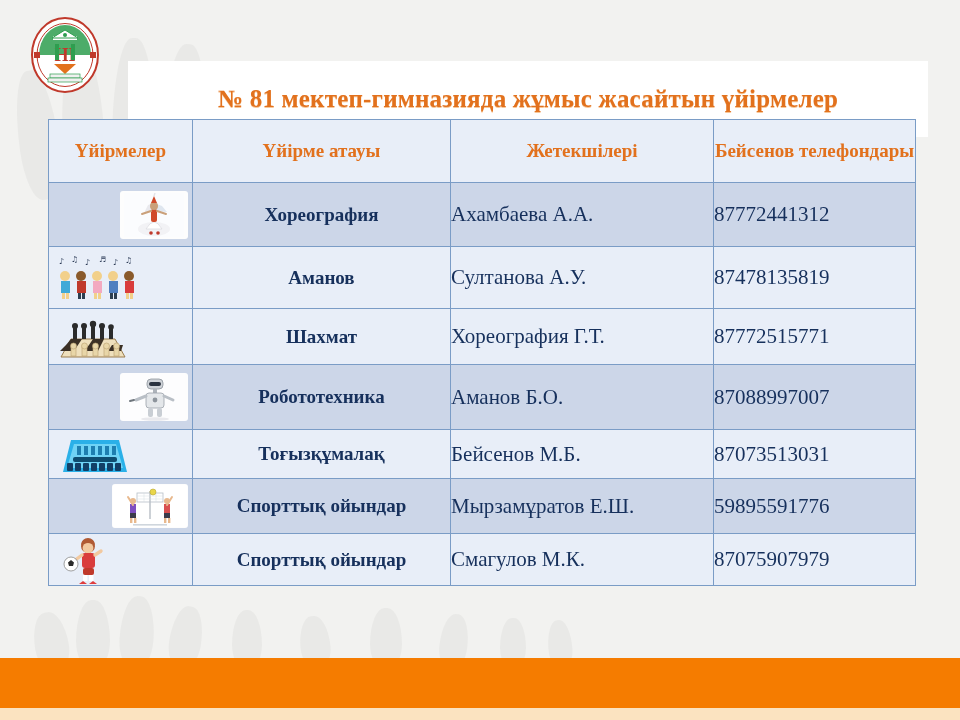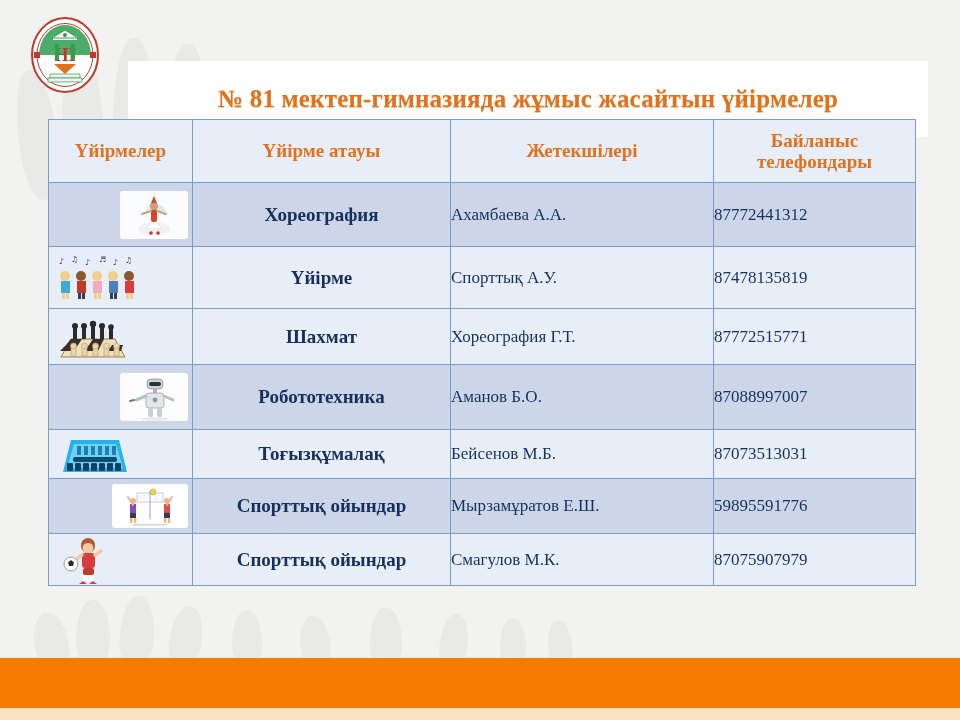--- a/index.html
+++ b/index.html
@@ -70,21 +70,21 @@
     overflow:hidden;
   }
   .thumb.nb{background:transparent;}
   .thumb svg{display:block;}
 
   td.c-name{
     text-align:center;font-weight:bold;font-size:19px;color:#16305c;
     font-family:"Liberation Serif", serif;
   }
   td.c-lead, td.c-phone{
-    text-align:left;font-size:17px;color:#16305c;padding-left:9px;
+    text-align:left;font-size:21px;color:#16305c;padding-left:9px;
     font-family:"Liberation Serif", serif;font-weight:normal;
   }
 
   
   .footer-orange{
     position:absolute;left:0;top:658px;width:960px;height:50px;background:#f57c00;
   }
   .footer-strip{
     position:absolute;left:0;top:708px;width:960px;height:12px;background:#fbe3c0;
   }
@@ -144,21 +144,21 @@
       <col class="c1">
         <col class="c2">
         <col class="c3">
         <col class="c4">
     </colgroup>
     <thead>
       <tr>
         <th>Үйірмелер</th>
         <th>Үйірме атауы</th>
         <th>Жетекшілері</th>
-        <th>Байланыс телефондары</th>
+        <th>Бейсенов телефондары</th>
       </tr>
     </thead>
     <tbody>
 
       <tr class="odd" style="height: 64px;">
         <td class="c-img">
           <div class="imgcell right">
             <div class="thumb">
               <svg width="60" height="44" viewBox="0 0 60 44">
                 <rect width="60" height="44" fill="#fbfcfe"></rect>
@@ -215,22 +215,22 @@
                     <rect x="61" y="39" width="3" height="6" fill="#2c3e50"></rect>
                   <circle cx="76" cy="22" r="5" fill="#8a5a2b"></circle>
                     <rect x="72" y="27" width="9" height="12" fill="#d93c3c"></rect>
                   <rect x="73" y="39" width="3" height="6" fill="#f2d08a"></rect>
                     <rect x="77" y="39" width="3" height="6" fill="#f2d08a"></rect>
                 </g>
               </svg>
             </div>
           </div>
         </td>
-        <td class="c-name">Үйірме</td>
-        <td class="c-lead">Спорттық А.У.</td>
+        <td class="c-name">Аманов</td>
+        <td class="c-lead">Султанова А.У.</td>
         <td class="c-phone">87478135819</td>
       </tr>
 
 
       <tr class="even" style="height: 56px;">
         <td class="c-img">
           <div class="imgcell left">
             <div class="thumb nb" style="width:80px">
               <svg width="80" height="48" viewBox="0 0 80 48">
                 <polygon points="8,44 72,44 62,26 18,26" fill="#efe0bd" stroke="#9a7d4f" stroke-width="1"></polygon>

